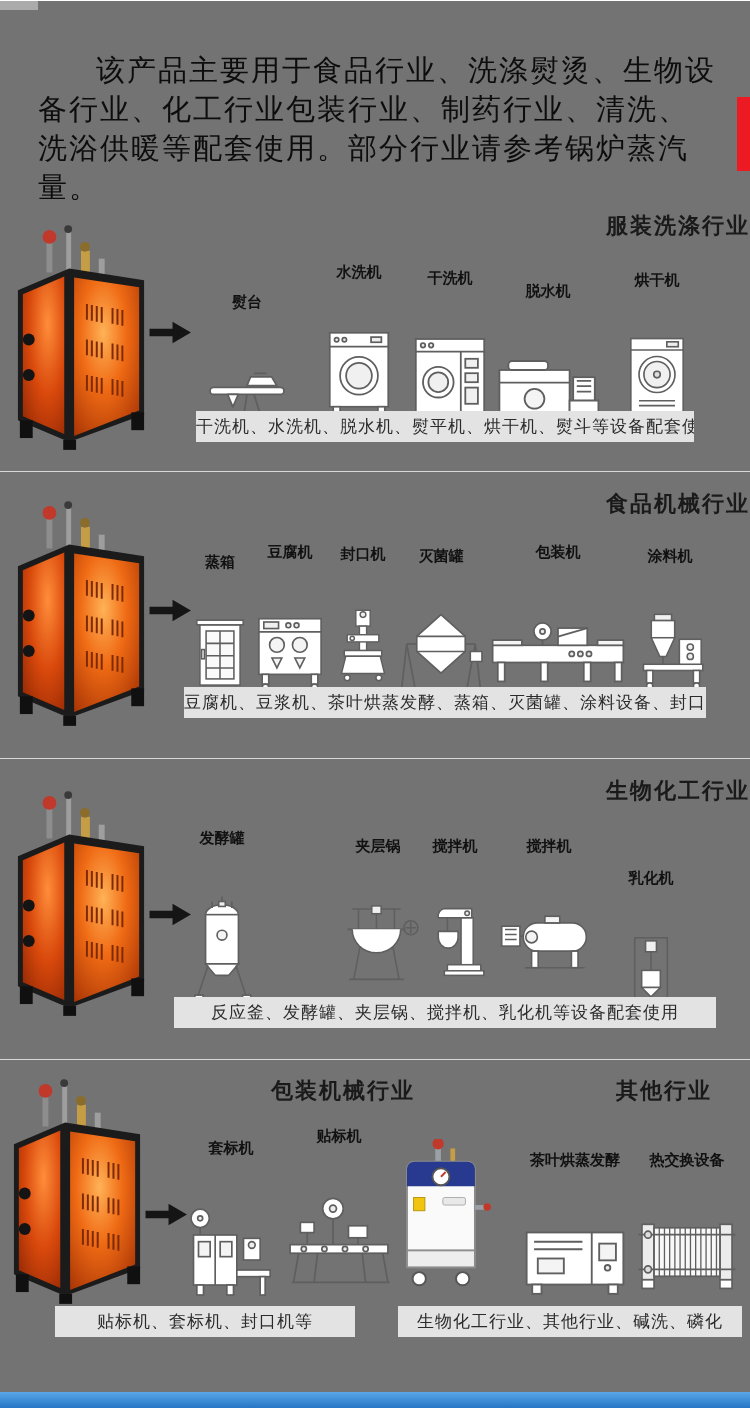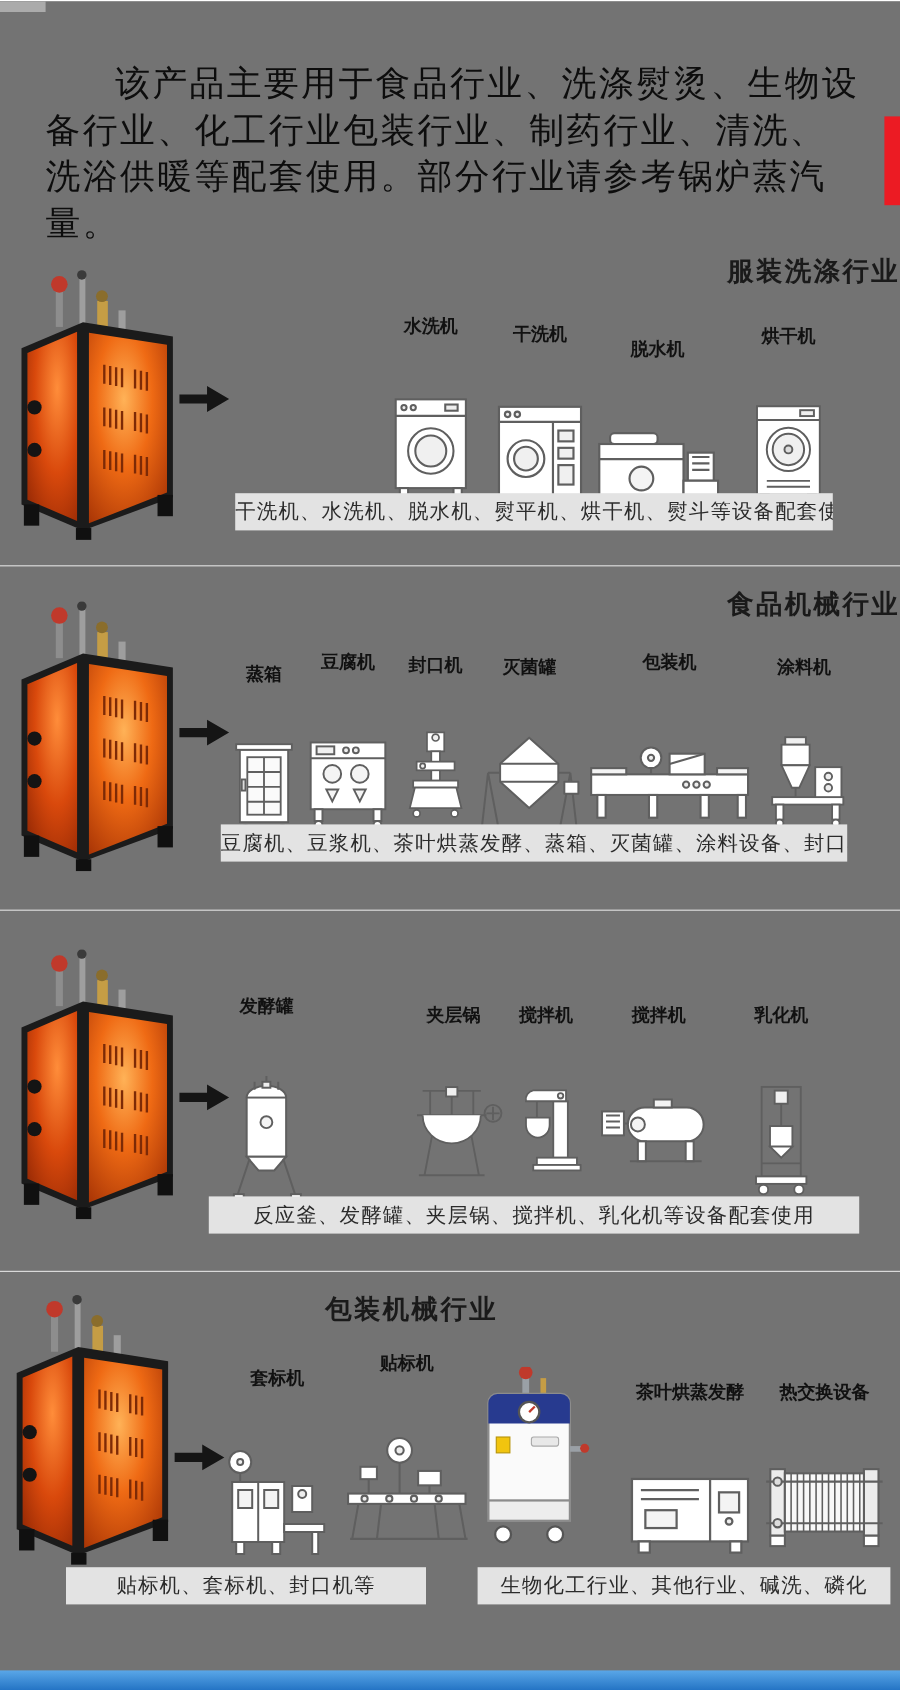--- a/index.html
+++ b/index.html
@@ -426,20 +426,26 @@
 
   <div class="sec-title" style="left:0;top:210;width:750px;top:210px">服装洗涤行业</div>
 
   <svg class="abs" style="left:12px;top:224px" width="138" height="227">
       <use href="#sym-generator"></use>
     </svg>
   <svg class="abs" style="left:148px;top:316px" width="46" height="31">
       <use href="#sym-arrow"></use>
     </svg>
 
+  <div class="machine" style="left:202px;top:292px;width:90px">
+    <div class="m-label">熨台</div>
+    <svg class="m-icon" width="88" height="88">
+        <use href="#sym-irontable"></use>
+      </svg>
+  </div>
   <div class="machine" style="left:314px;top:262px;width:90px">
     <div class="m-label">水洗机</div>
     <svg class="m-icon" width="86" height="95">
         <use href="#sym-washer"></use>
       </svg>
   </div>
   <div class="machine" style="left:492px;top:281px;width:112px">
     <div class="m-label">脱水机</div>
     <svg class="m-icon" width="108" height="90">
         <use href="#sym-dehydrator"></use>
@@ -505,20 +511,21 @@
     <div class="m-label">涂料机</div>
     <svg class="m-icon" width="78" height="86">
         <use href="#sym-coater"></use>
       </svg>
   </div>
 
   <div class="caption" style="left:184px;top:686px;width:522px">豆腐机、豆浆机、茶叶烘蒸发酵、蒸箱、灭菌罐、涂料设备、封口机等</div>
 
   <div class="divider" style="top:757px"></div>
 
+  <div class="sec-title" style="left:0;width:750px;top:775px">生物化工行业</div>
 
   <svg class="abs" style="left:12px;top:790px" width="138" height="227">
       <use href="#sym-generator"></use>
     </svg>
   <svg class="abs" style="left:148px;top:898px" width="46" height="31">
       <use href="#sym-arrow"></use>
     </svg>
 
   <div class="machine" style="left:184px;top:828px;width:76px">
     <div class="m-label">发酵罐</div>
@@ -537,32 +544,33 @@
     <svg class="m-icon" width="76" height="91">
         <use href="#sym-mixer-stand"></use>
       </svg>
   </div>
   <div class="machine" style="left:494px;top:836px;width:110px">
     <div class="m-label">搅拌机</div>
     <svg class="m-icon" width="108" height="83">
         <use href="#sym-mixer-horiz"></use>
       </svg>
   </div>
-  <div class="machine" style="left:614px;top:836px;width:74px">
+  <div class="machine" style="left:614px;top:868px;width:74px">
     <div class="m-label">乳化机</div>
     <svg class="m-icon" width="70" height="101">
         <use href="#sym-emulsifier"></use>
       </svg>
   </div>
 
   <div class="caption" style="left:174px;top:996px;width:542px">反应釜、发酵罐、夹层锅、搅拌机、乳化机等设备配套使用</div>
 
   <div class="divider" style="top:1058px"></div>
 
   <div class="sec-title" style="left:95px;width:320px;top:1075px">包装机械行业</div>
+  <div class="sec-title" style="left:462px;width:250px;top:1075px">其他行业</div>
 
   <svg class="abs" style="left:8px;top:1078px" width="138" height="227">
       <use href="#sym-generator"></use>
     </svg>
   <svg class="abs" style="left:144px;top:1198px" width="46" height="31">
       <use href="#sym-arrow"></use>
     </svg>
 
   <div class="machine" style="left:184px;top:1138px;width:94px">
     <div class="m-label">套标机</div>

